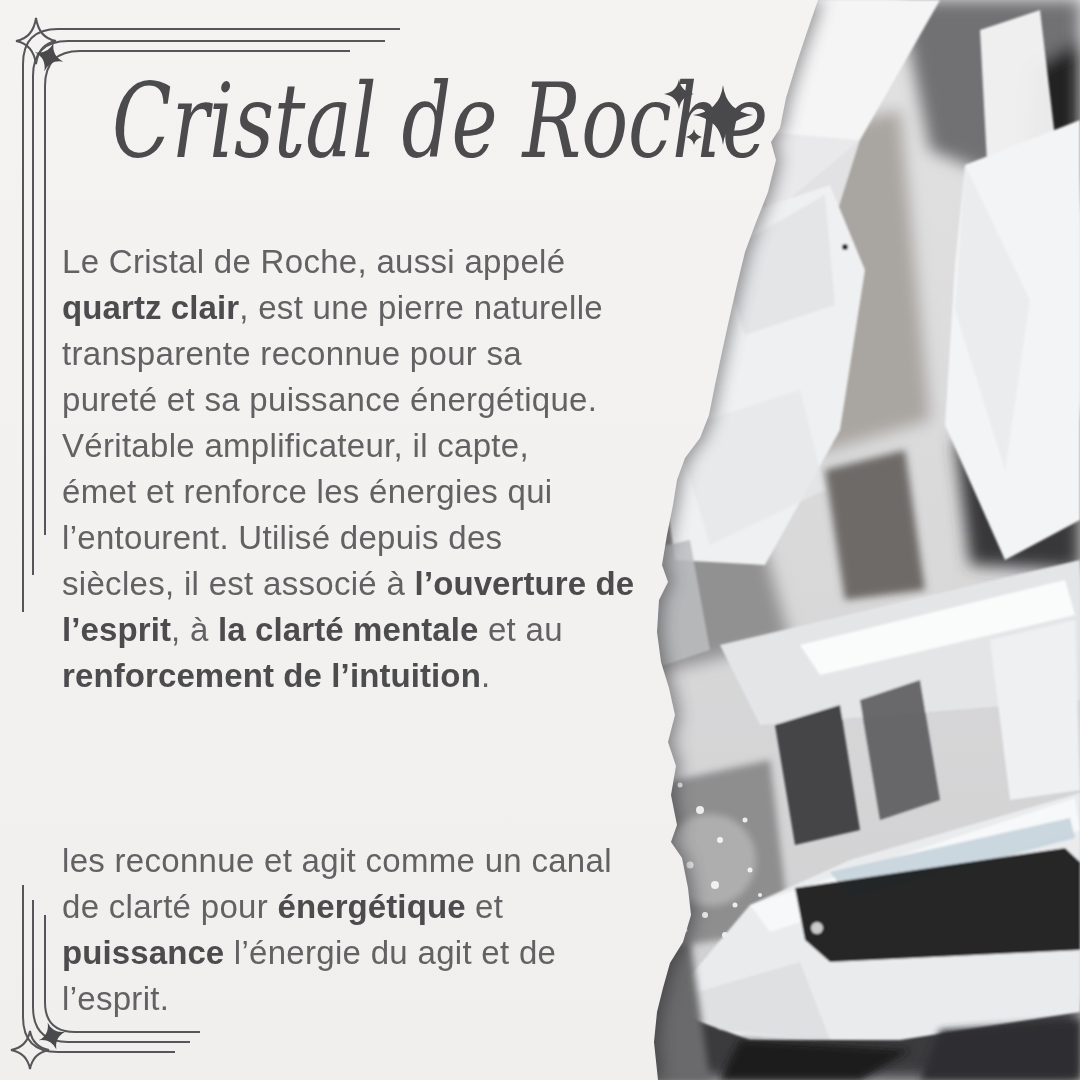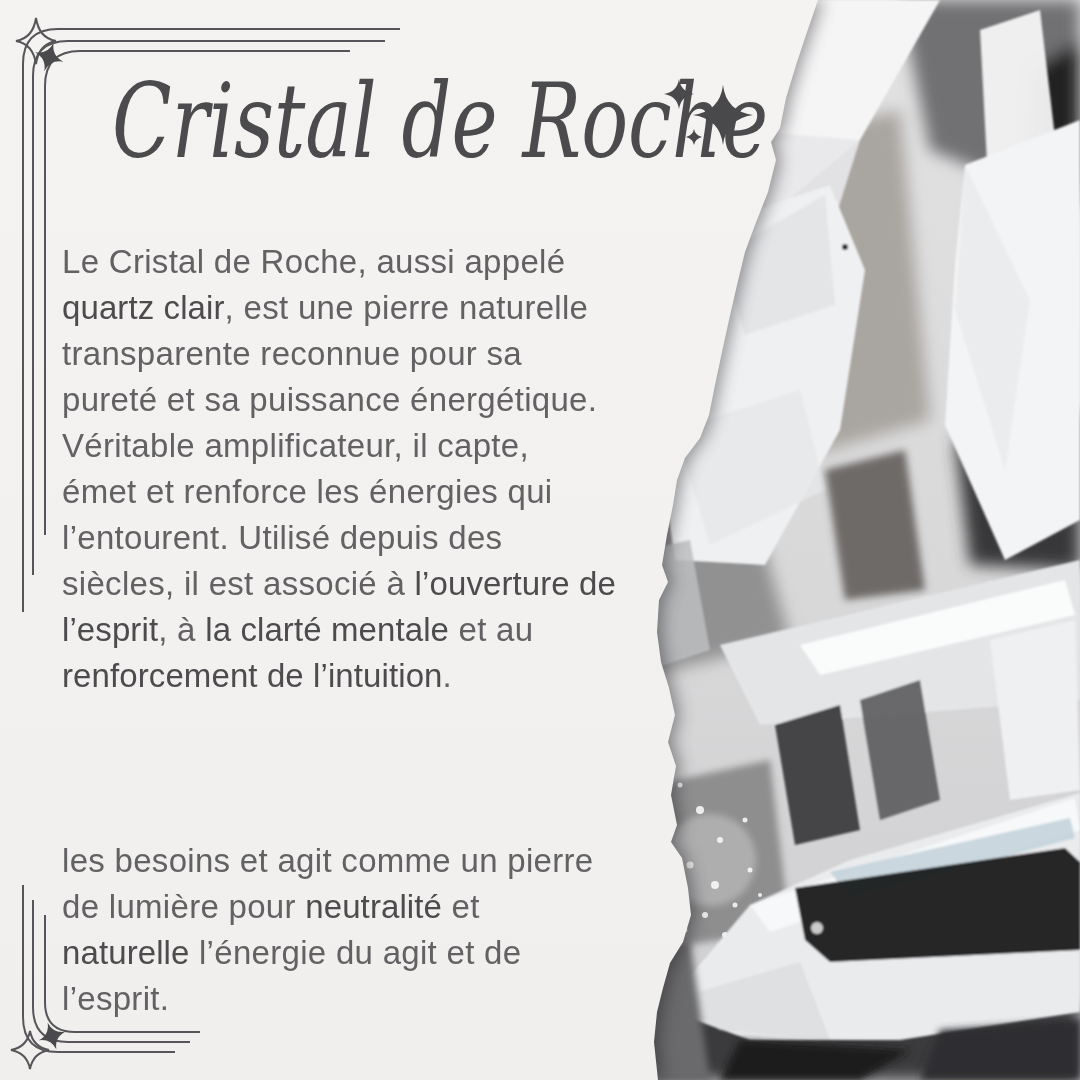--- a/index.html
+++ b/index.html
@@ -35,21 +35,21 @@
   }
   
   .sparkles{position:absolute;left:640px;top:58px;z-index:4;}
   .sparkles path{fill:#49494c;}
   
   .article{
     position:absolute;z-index:4;left:62px;top:239px;width:604px;
     font-size:33px;line-height:46px;color:#626264;letter-spacing:.3px;
   }
   .article p{margin:0 0 47px 0;}
-  .article .b{font-weight:normal;color:#4c4c4e;letter-spacing:.1px;}
+  .article .b{font-weight:bold;color:#4c4c4e;letter-spacing:.1px;}
 </style>
 </head>
 <body>
 
 <div class="canvas">
 
   <svg class="photo" viewBox="0 0 520 1080" width="520" height="1080" aria-hidden="true">
     <defs>
       <filter id="f-soft" x="-30%" y="-30%" width="160%" height="160%">
           <feGaussianBlur stdDeviation="8"></feGaussianBlur>
@@ -169,16 +169,16 @@
   <h1 class="title">Cristal de Roche</h1>
 
   <svg class="sparkles" viewBox="0 0 140 120" width="140" height="120" aria-hidden="true">
     <path d="M39 21 Q41 34 54 36 Q41 38 39 51 Q37 38 24 36 Q37 34 39 21 Z"></path>
     <path d="M83 27 Q86 53 113 57 Q86 61 83 87 Q80 61 53 57 Q80 53 83 27 Z"></path>
     <path d="M54 71 Q55 77 62 79 Q55 81 54 87 Q53 81 46 79 Q53 77 54 71 Z"></path>
   </svg>
 
   <div class="article">
       <p><span>Le Cristal de Roche, aussi appelé</span><br><span class="b">quartz clair</span><span>, est une pierre naturelle</span><br><span>transparente reconnue pour sa</span><br><span>pureté et sa puissance énergétique.</span><br><span>Véritable amplificateur, il capte,</span><br><span>émet et renforce les énergies qui</span><br><span>l’entourent. Utilisé depuis des</span><br><span>siècles, il est associé à </span><span class="b">l’ouverture de</span><br><span class="b">l’esprit</span><span>, à </span><span class="b">la clarté mentale</span><span> et au</span><br><span class="b">renforcement de l’intuition</span><span>.</span></p>
-      <p><br><br><span>les besoins et agit comme un pierre</span><br><span>de lumière pour </span><span class="b">neutralité</span><span> et</span><br><span class="b">naturelle</span><span> l’énergie du agit et de</span><br><span>l’esprit.</span></p>
+      <p><br><br><span>les reconnue et agit comme un canal</span><br><span>de clarté pour </span><span class="b">énergétique</span><span> et</span><br><span class="b">puissance</span><span> l’énergie du agit et de</span><br><span>l’esprit.</span></p>
     </div>
 
 </div>
 
 </body></html>

